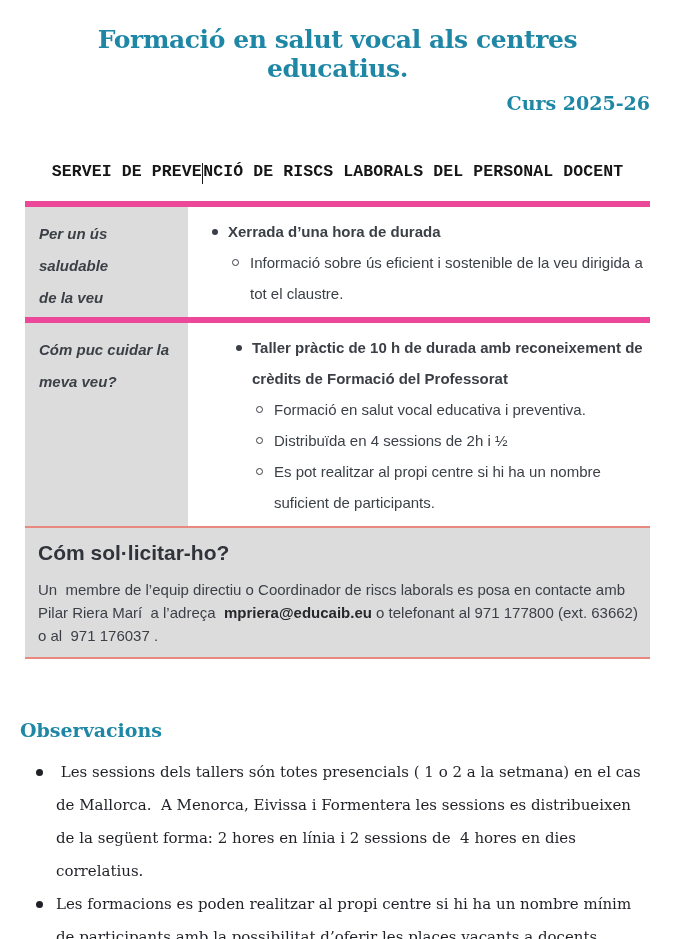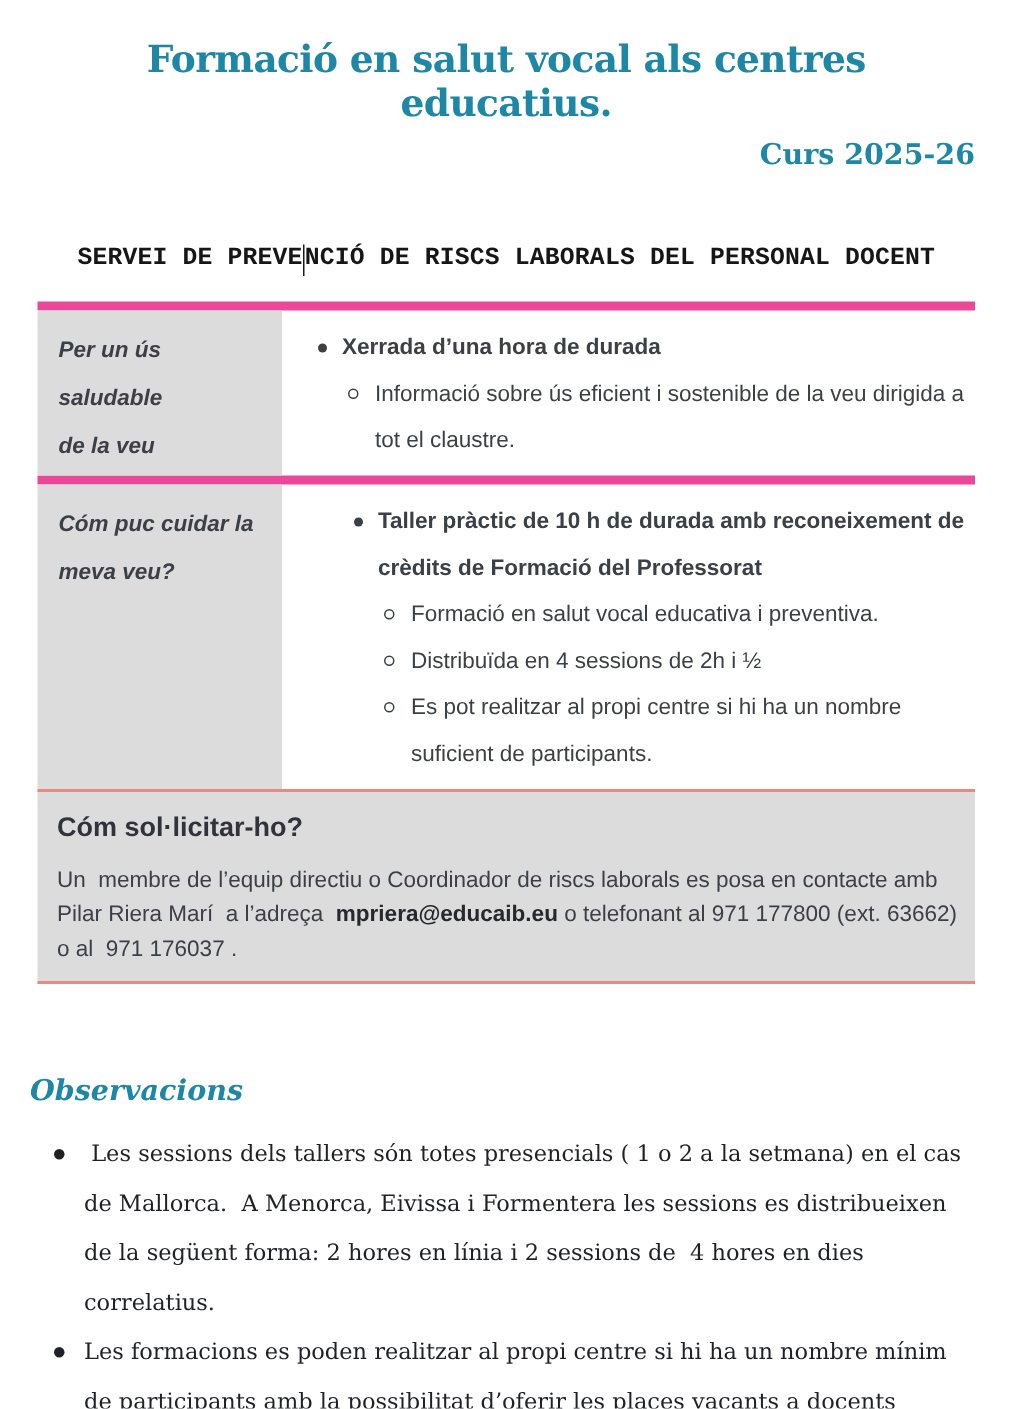--- a/index.html
+++ b/index.html
@@ -106,40 +106,39 @@
   
   .t-request {
     border-top: 2px solid #e8897f;
     border-bottom: 2px solid #e8897f;
     background: #dcdcdc;
     min-height: 118px;
     padding: 13px 12px 10px 13px;
   }
   .req-heading {
     font-weight: bold;
-    font-size: 18px;
+    font-size: 21px;
     color: #30333a;
     margin-bottom: 13px;
   }
   .req-text {
     font-size: 15px;
     line-height: 23px;
     color: #3b3f46;
     white-space: pre-wrap;
   }
   .req-email { font-weight: bold; color: #26282c; }
   
   .obs-heading {
     margin-top: 60px;
     margin-left: -5px;
     font-family: "DejaVu Serif", serif;
     font-weight: bold;
     font-size: 19px;
     color: #1e87a5;
-    font-style: italic;
   }
   .obs-list {
     margin-top: 15px;
     list-style: none;
     font-family: "DejaVu Serif", serif;
     font-size: 15px;
     line-height: 33px;
     color: #1f2126;
   }
   .obs-list li {

